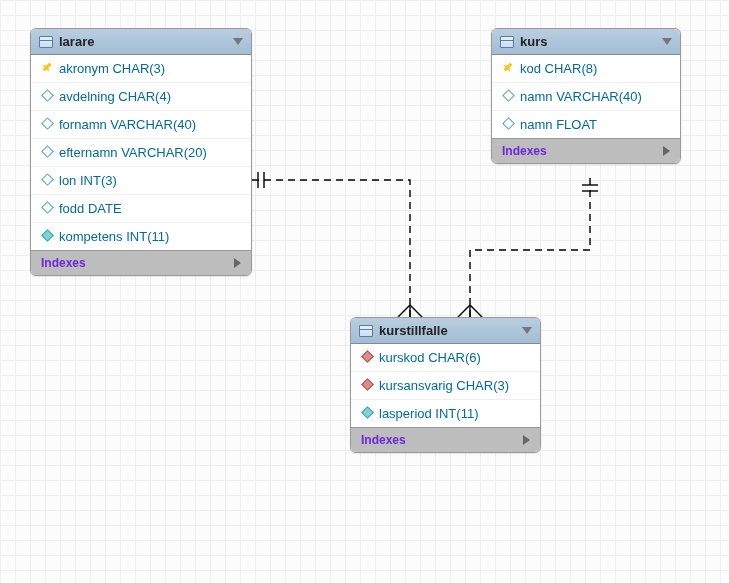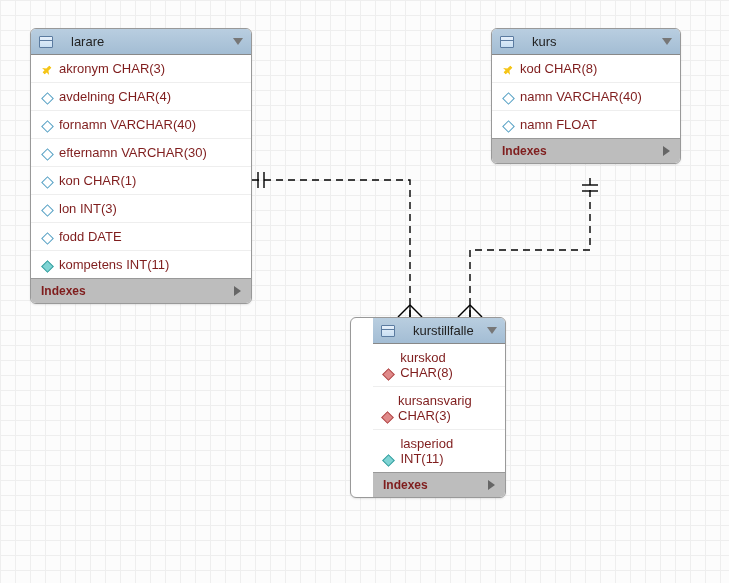--- a/index.html
+++ b/index.html
@@ -26,24 +26,23 @@
   }
   .entity-header {
     display: flex;
     align-items: center;
     background: linear-gradient(#b9cee0, #a3bdd4);
     border-bottom: 1px solid #888;
     padding: 5px 8px;
     gap: 6px;
   }
   .entity-header .title {
-    font-weight: normal;
+    font-weight: bold;
     color: #222;
     flex: 1;
-    margin-left: 12px;
   }
   .table-icon {
     width: 14px; height: 12px;
     border: 1px solid #5b7ba0;
     background: linear-gradient(#e6f0fb, #c9dff2);
     border-radius: 1px;
     position: relative;
   }
   .table-icon::before {
     content: "";
@@ -54,41 +53,41 @@
   }
   .collapse-arrow {
     width: 0; height: 0;
     border-left: 5px solid transparent;
     border-right: 5px solid transparent;
     border-top: 7px solid #777;
   }
   .cols { }
   .col {
     display: flex;
-    align-items: flex-end;
+    align-items: flex-start;
     gap: 6px;
     padding: 6px 10px;
     border-top: 1px solid #eee;
     background: #fff;
-    color: #7f1d1d;
+    color: #0369a1;
   }
   .col:first-child { border-top: none; }
   .col .icon { width: 12px; height: 12px; display: flex; align-items: center; justify-content: center; }
   .key-icon {
     width: 10px; height: 10px;
     background: #f5c518;
     clip-path: polygon(35% 0, 65% 0, 65% 45%, 100% 70%, 65% 70%, 65% 100%, 35% 100%, 35% 70%, 0 70%, 35% 45%);
     transform: rotate(45deg);
   }
   .diamond { width: 9px; height: 9px; transform: rotate(45deg); border: 1px solid #55a0c4; background: #fff; }
   .diamond.cyan  { background: #7fd4d4; border-color: #3aa0a0; }
   .diamond.red   { background: #e08a8a; border-color: #b24d4d; }
   .indexes {
     background: #bdbdbd;
-    color: #7f1d1d;
+    color: #6d28d9;
     padding: 5px 10px;
     display: flex;
     align-items: center;
     justify-content: space-between;
     border-top: 1px solid #999;
     font-weight: bold;
     font-size: 12px;
   }
   .indexes .arrow-right {
     width: 0; height: 0;
@@ -154,27 +153,21 @@
     <div class="col">
         <span class="icon">
           <span class="diamond"></span>
         </span>
         <span>fornamn VARCHAR(40)</span>
       </div>
     <div class="col">
         <span class="icon">
           <span class="diamond"></span>
         </span>
-        <span>efternamn VARCHAR(30)</span>
-      </div>
-    <div class="col">
-        <span class="icon">
-          <span class="diamond"></span>
-        </span>
-        <span>kon CHAR(1)</span>
+        <span>efternamn VARCHAR(20)</span>
       </div>
     <div class="col">
         <span class="icon">
           <span class="diamond"></span>
         </span>
         <span>lon INT(3)</span>
       </div>
     <div class="col">
         <span class="icon">
           <span class="diamond"></span>
@@ -219,32 +212,32 @@
         </span>
         <span>namn FLOAT</span>
       </div>
   </div>
   <div class="indexes">
     <span>Indexes</span>
     <span class="arrow-right"></span>
   </div>
 </div>
 
-<div class="entity" style="left:350px; top:317px; width:156px;padding-left:22px;">
+<div class="entity" style="left:350px; top:317px; width:191px;">
   <div class="entity-header">
     <span class="table-icon"></span>
     <span class="title">kurstillfalle</span>
     <span class="collapse-arrow"></span>
   </div>
   <div class="cols">
     <div class="col">
         <span class="icon">
           <span class="diamond red"></span>
         </span>
-        <span>kurskod CHAR(8)</span>
+        <span>kurskod CHAR(6)</span>
       </div>
     <div class="col">
         <span class="icon">
           <span class="diamond red"></span>
         </span>
         <span>kursansvarig CHAR(3)</span>
       </div>
     <div class="col">
         <span class="icon">
           <span class="diamond cyan"></span>

